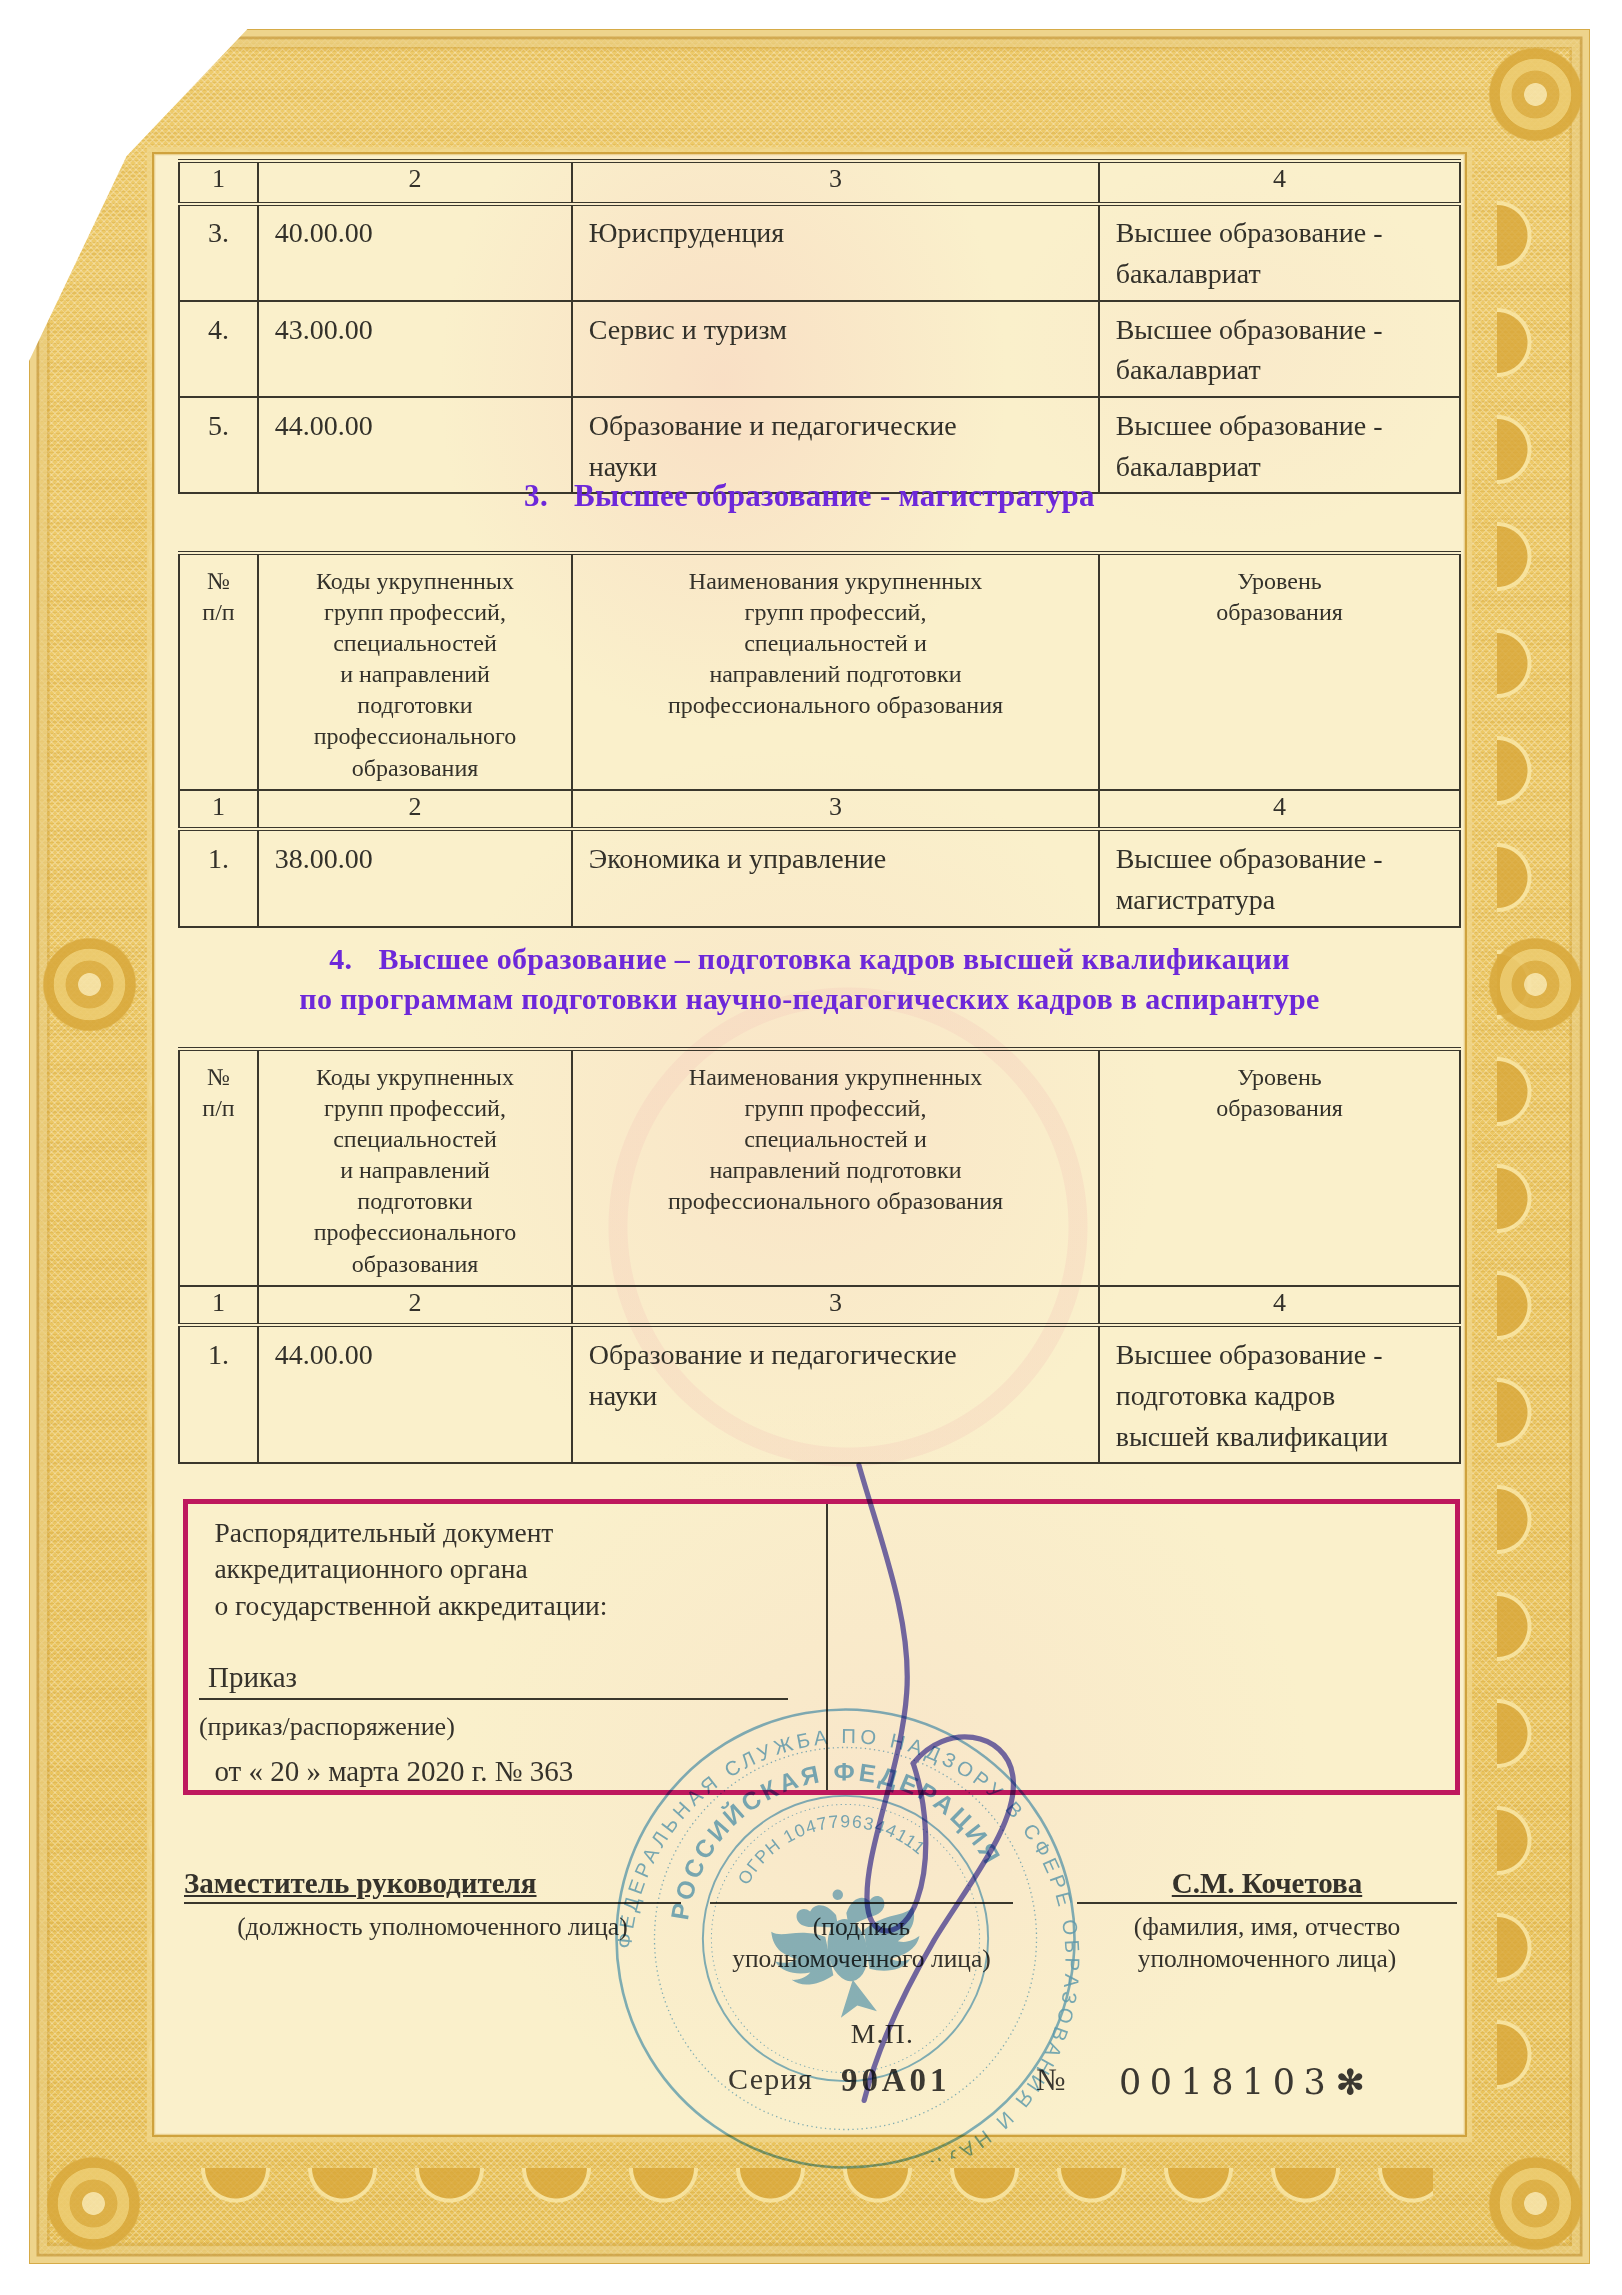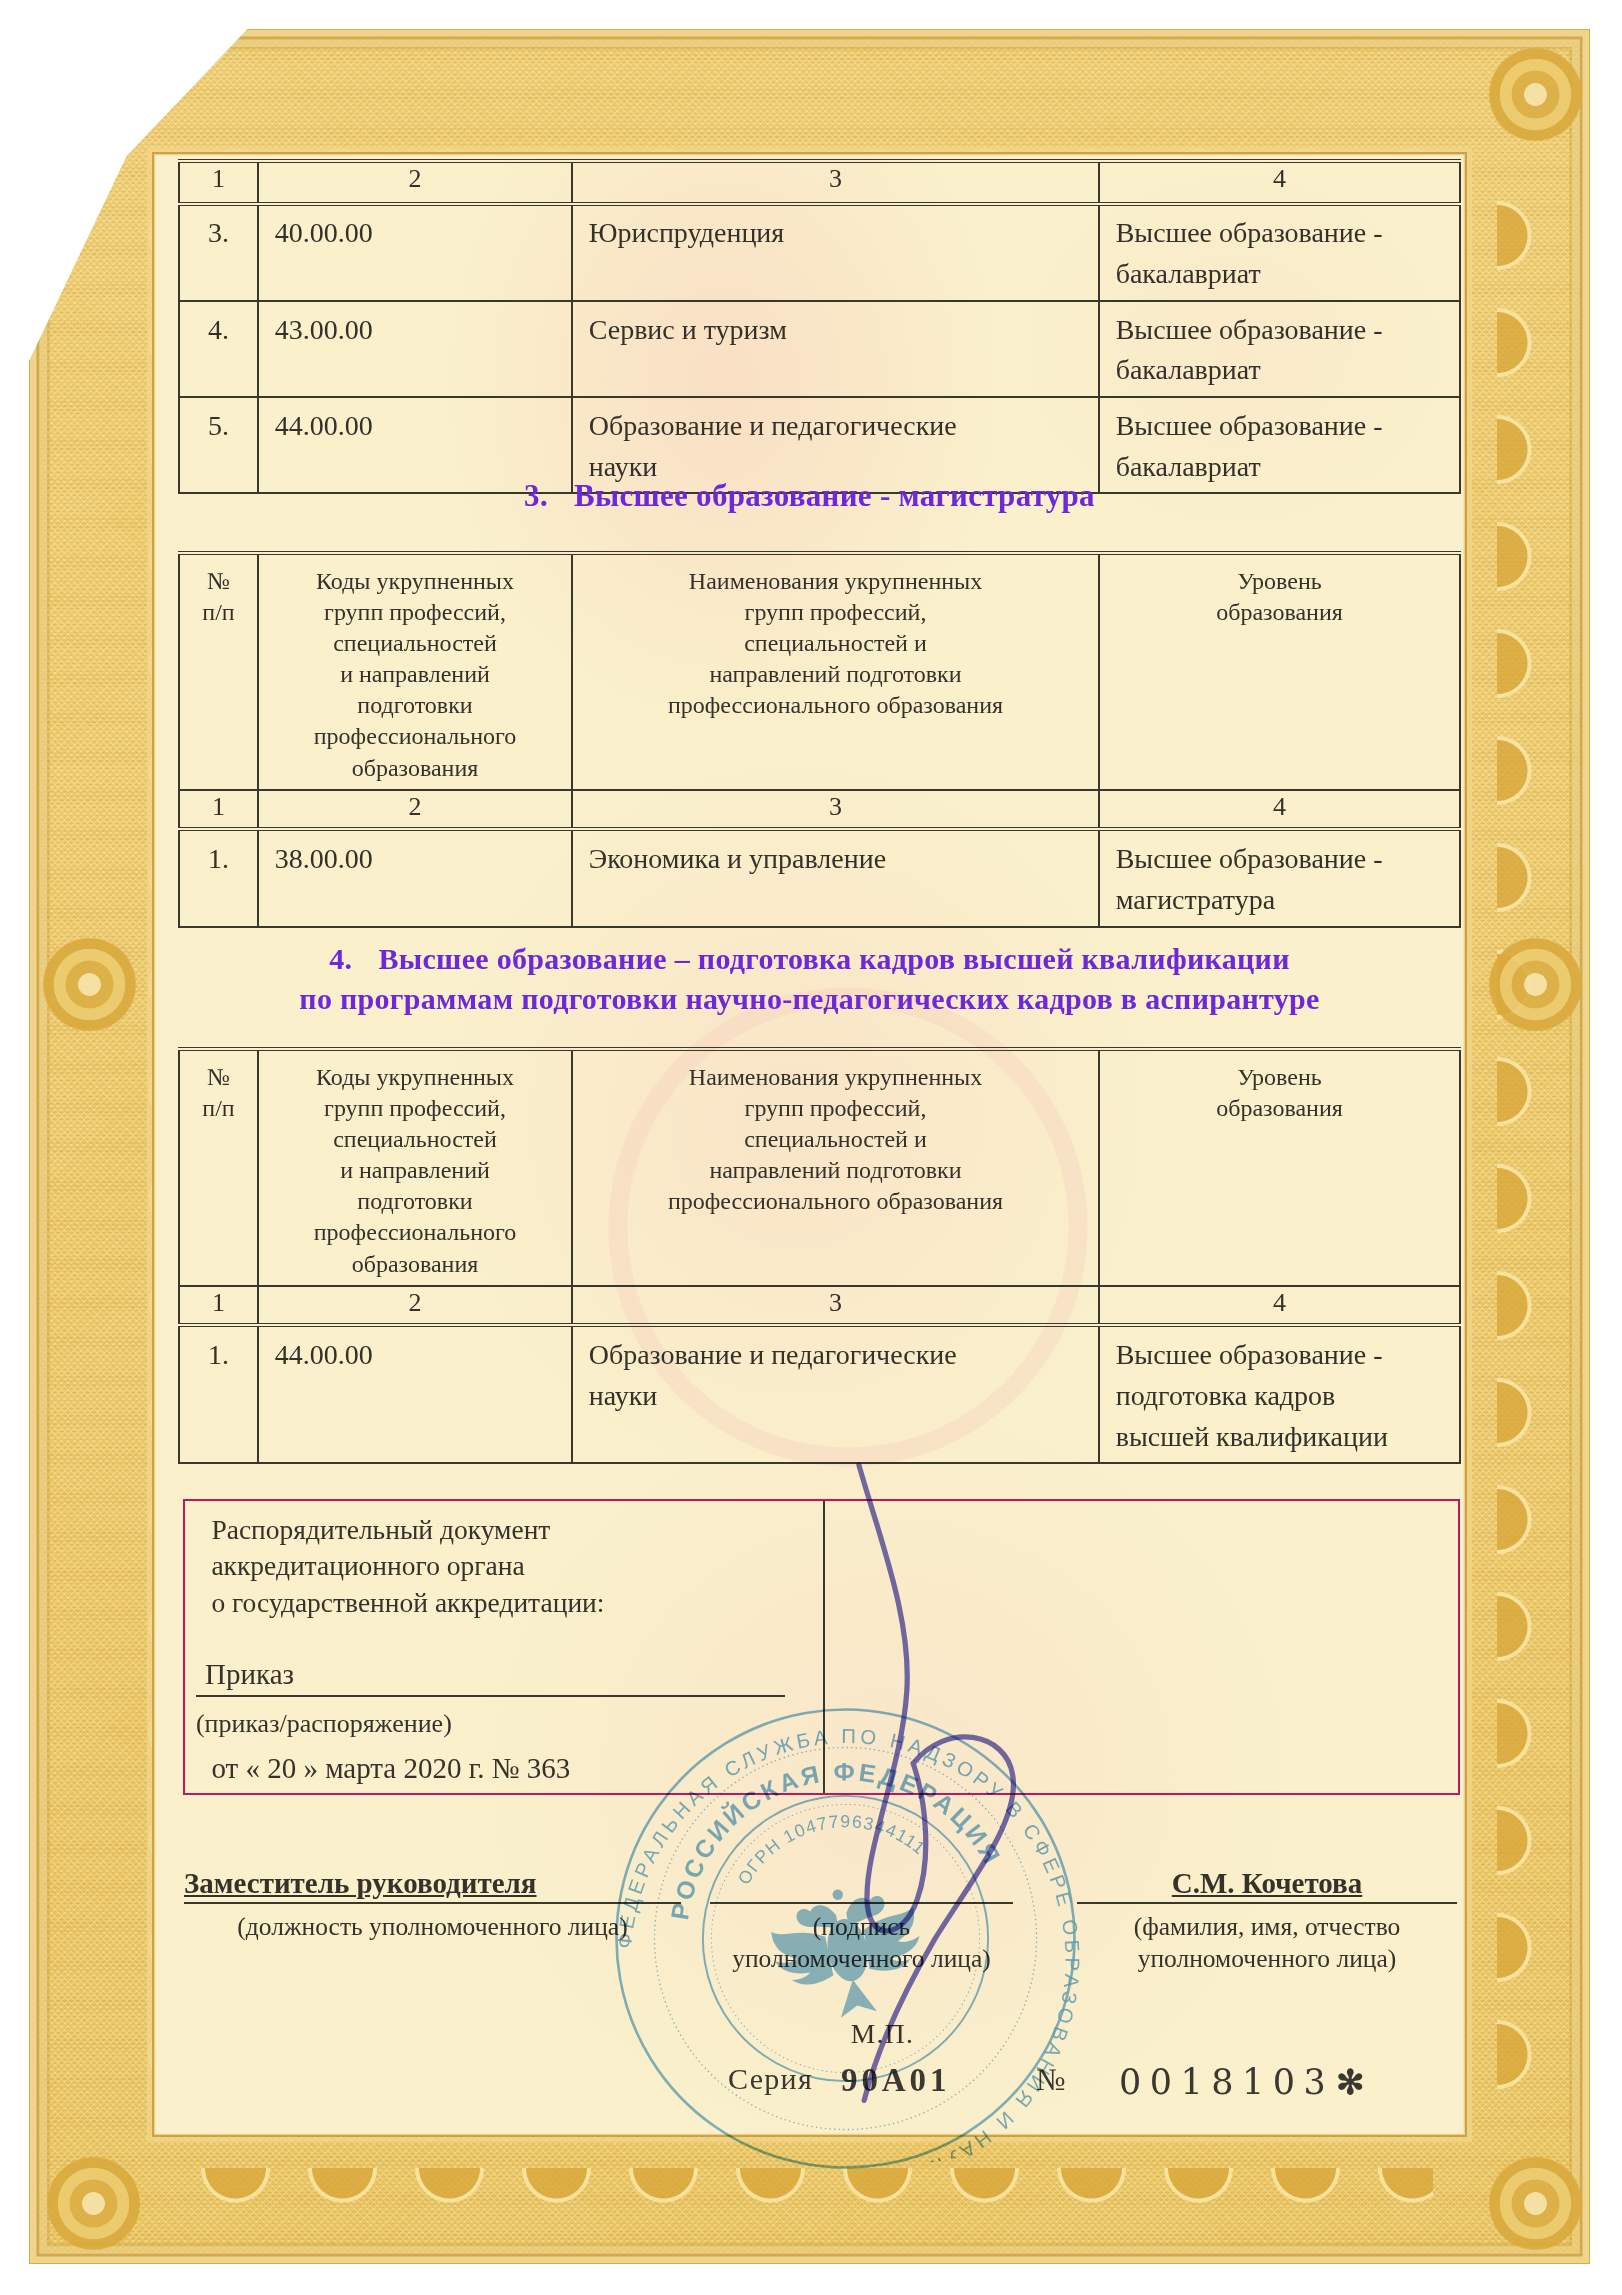--- a/index.html
+++ b/index.html
@@ -61,21 +61,21 @@
 
   
   .sec-head{position:absolute;left:0;width:100%;text-align:center;font-weight:bold;
     font-size:31px;color:#6d28d9;letter-spacing:0.3px;}
   .h3{top:324px;}
   .h4{top:785px;line-height:1.32;font-size:30px;}
   .sec-head .num{margin-right:26px;}
 
   
   .order{position:absolute;left:29.4px;top:1345px;width:1277px;height:296px;
-    border:2px solid #be185d;box-sizing:border-box;}
+    border:5px solid #be185d;box-sizing:border-box;}
   .order .divider{position:absolute;left:638px;top:0;bottom:0;width:2px;background:#3a372c;}
   .order .lbl{position:absolute;left:26px;top:10.5px;font-size:27.5px;line-height:1.33;}
   .order .val{position:absolute;left:10.5px;top:157px;width:589px;font-size:29px;
     padding:0 0 3.9px 9.2px;border-bottom:2.3px solid #3a372c;box-sizing:border-box;}
   .order .cap{position:absolute;left:10.5px;top:208px;width:589px;text-align:left;font-size:26px;}
   .order .date{position:absolute;left:26px;top:251px;font-size:29px;}
 
   
   .sig{position:absolute;top:1713px;}
   .sig .line{border-bottom:2.3px solid #3a372c;height:37px;font-size:29px;font-weight:bold;

